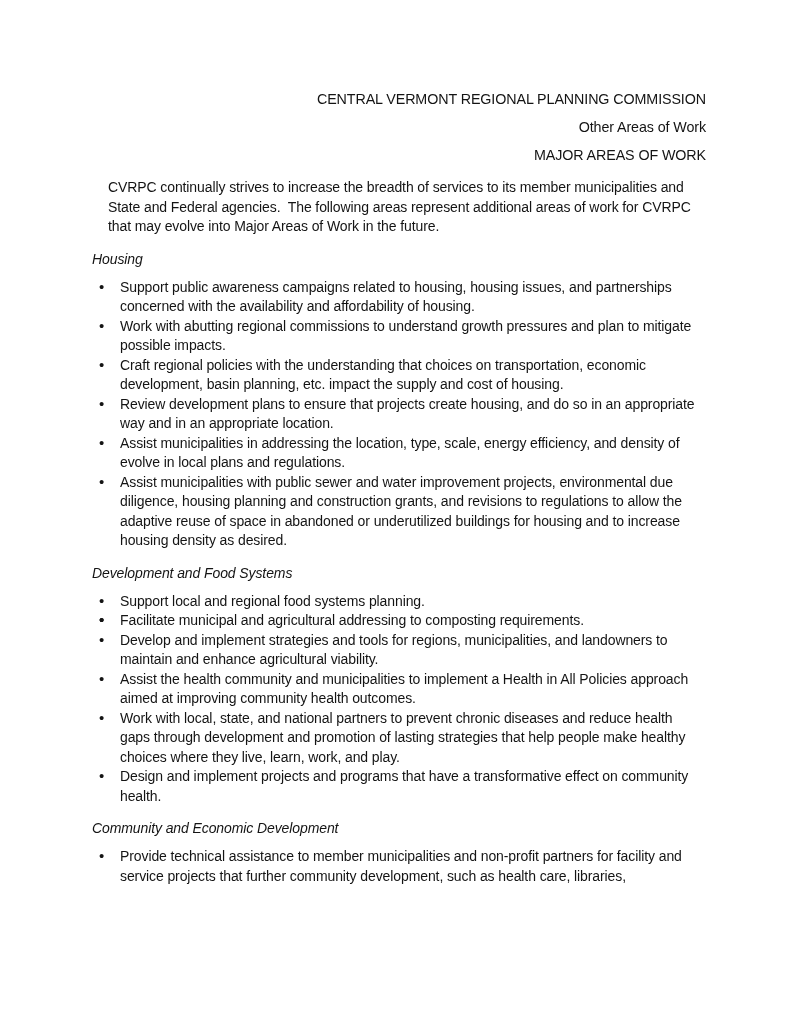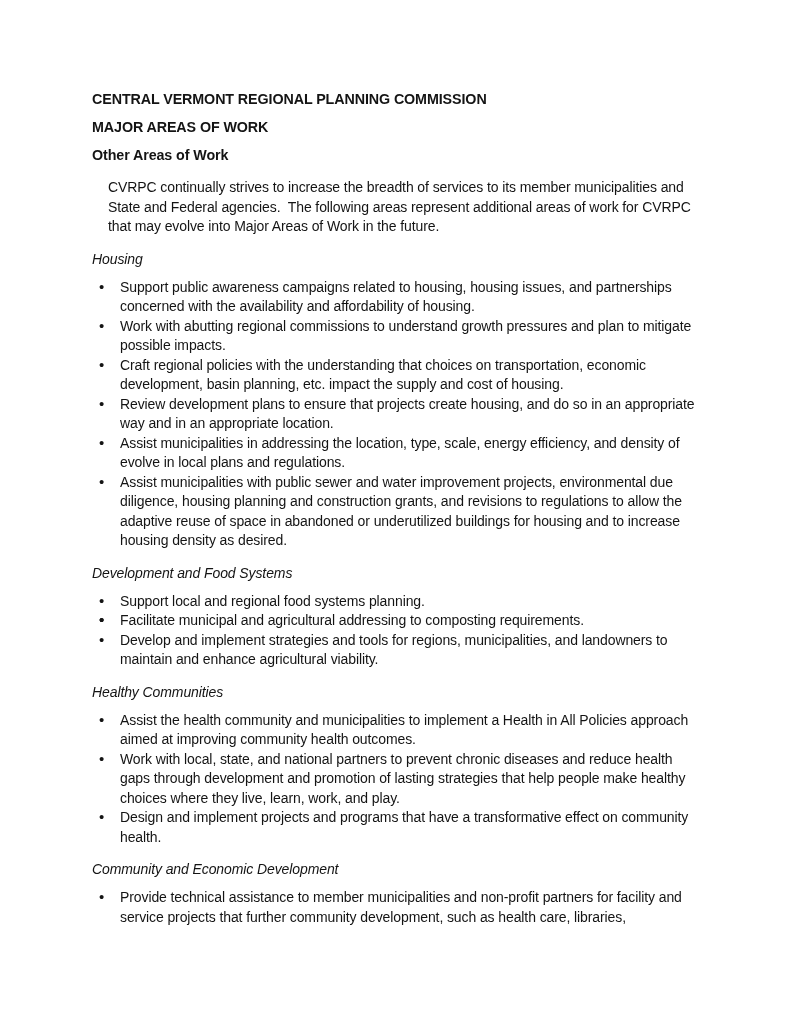--- a/index.html
+++ b/index.html
@@ -19,22 +19,22 @@
   .content {
     position: absolute;
     top: 92px;
     left: 92px;
     width: 614px;
     font-size: 14px;
     letter-spacing: -0.1px;
     line-height: 19.5px;
   }
   .doc-title {
-    text-align: left;
-    font-weight: bold;
+    text-align: right;
+    font-weight: normal;
     font-size: 14.3px;
     margin: 0 0 13px 0;
     line-height: 15px;
   }
   .intro {
     margin: 15px 0 0 16px;
     white-space: pre-wrap;
   }
   .section-heading {
     font-weight: normal;
@@ -59,41 +59,40 @@
     top: -1px;
     font-size: 15px;
   }
 </style>
 </head>
 <body>
 
 <div class="page">
   <div class="content">
     <div class="doc-title">CENTRAL VERMONT REGIONAL PLANNING COMMISSION</div>
+    <div class="doc-title">Other Areas of Work</div>
     <div class="doc-title">MAJOR AREAS OF WORK</div>
-    <div class="doc-title">Other Areas of Work</div>
     <p class="intro">CVRPC continually strives to increase the breadth of services to its member municipalities and State and Federal agencies.  The following areas represent additional areas of work for CVRPC that may evolve into Major Areas of Work in the future.</p>
     <div id="sections">
         <div class="section-heading">Housing</div>
         <ul class="bullets">
           <li><span class="dot">•</span><span>Support public awareness campaigns related to housing, housing issues, and partnerships concerned with the availability and affordability of housing.</span></li>
           <li><span class="dot">•</span><span>Work with abutting regional commissions to understand growth pressures and plan to mitigate possible impacts.</span></li>
           <li><span class="dot">•</span><span>Craft regional policies with the understanding that choices on transportation, economic development, basin planning, etc. impact the supply and cost of housing.</span></li>
           <li><span class="dot">•</span><span>Review development plans to ensure that projects create housing, and do so in an appropriate way and in an appropriate location.</span></li>
           <li><span class="dot">•</span><span>Assist municipalities in addressing the location, type, scale, energy efficiency, and density of evolve in local plans and regulations.</span></li>
           <li><span class="dot">•</span><span>Assist municipalities with public sewer and water improvement projects, environmental due diligence, housing planning and construction grants, and revisions to regulations to allow the adaptive reuse of space in abandoned or underutilized buildings for housing and to increase housing density as desired.</span></li>
         </ul>
         <div class="section-heading">Development and Food Systems</div>
         <ul class="bullets">
           <li><span class="dot">•</span><span>Support local and regional food systems planning.</span></li>
           <li><span class="dot">•</span></li>
           <li><span class="dot">•</span><span>Facilitate municipal and agricultural addressing to composting requirements.</span></li>
           <li><span class="dot">•</span><span>Develop and implement strategies and tools for regions, municipalities, and landowners to maintain and enhance agricultural viability.</span></li>
         </ul>
-        <div class="section-heading">Healthy Communities</div>
         <ul class="bullets">
           <li><span class="dot">•</span><span>Assist the health community and municipalities to implement a Health in All Policies approach aimed at improving community health outcomes.</span></li>
           <li><span class="dot">•</span><span>Work with local, state, and national partners to prevent chronic diseases and reduce health gaps through development and promotion of lasting strategies that help people make healthy choices where they live, learn, work, and play.</span></li>
           <li><span class="dot">•</span><span>Design and implement projects and programs that have a transformative effect on community health.</span></li>
         </ul>
         <div class="section-heading">Community and Economic Development</div>
         <ul class="bullets">
           <li><span class="dot">•</span><span>Provide technical assistance to member municipalities and non-profit partners for facility and service projects that further community development, such as health care, libraries,</span></li>
         </ul>
       </div>

